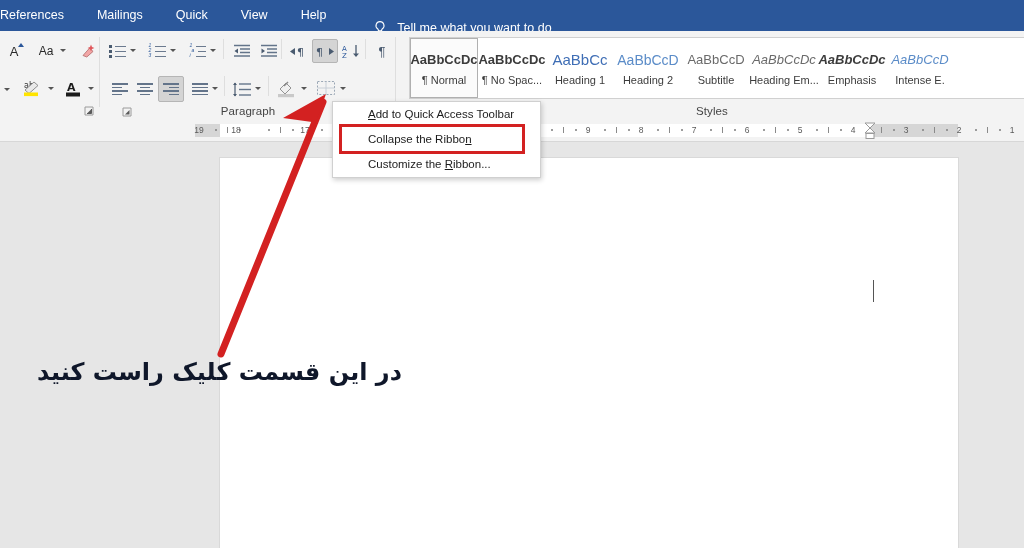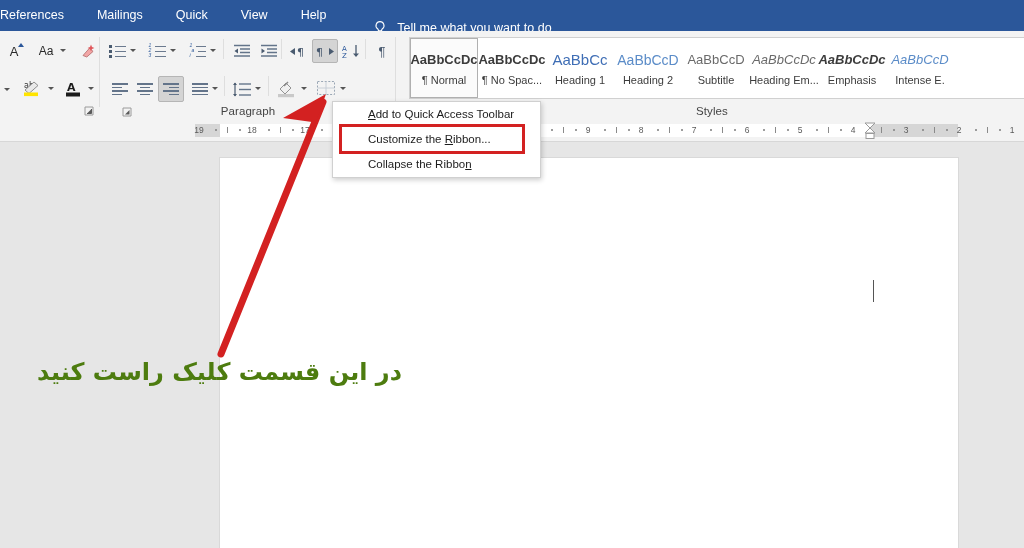--- a/index.html
+++ b/index.html
@@ -140,21 +140,21 @@
   #ctx-highlight{
     position:absolute;left:339px;top:124px;width:186px;height:30px;
     border:3px solid #d32121;box-sizing:border-box;pointer-events:none;
   }
 
   
   #arrow{position:absolute;left:195px;top:88px;width:160px;height:280px;pointer-events:none;}
   #caption{
     position:absolute;left:22px;top:358px;width:380px;
     direction:rtl;text-align:right;
-    font-size:24px;font-weight:bold;color:#4d7c0f;
+    font-size:24px;font-weight:bold;color:#0f172a;
     font-family:"DejaVu Sans", sans-serif;
     white-space:nowrap;
   }
 </style>
 </head>
 <body>
 
 <div id="tabbar">
   <div class="tab" id="tab-references">References</div>
   <div class="tab">Mailings</div>
@@ -430,21 +430,21 @@
 
 <div id="ruler">
   <div id="ruler-left-margin"></div>
   <div id="ruler-track"></div>
   <div id="ruler-right-margin"></div>
 
   <div class="rtick" style="left:192px;">19</div>
   <div class="rdot" style="left:215px;"></div>
   <div class="rbar" style="left:227px;"></div>
   <div class="rdot" style="left:239px;"></div>
-  <div class="rtick" style="left:245px;">18</div>
+  <div class="rtick" style="left:229px;">18</div>
   <div class="rdot" style="left:268px;"></div>
   <div class="rbar" style="left:280px;"></div>
   <div class="rdot" style="left:292px;"></div>
   <div class="rtick" style="left:298px;">17</div>
   <div class="rdot" style="left:321px;"></div>
   <div class="rbar" style="left:333px;"></div>
   <div class="rdot" style="left:345px;"></div>
   <div class="rtick" style="left:351px;">16</div>
 
   <div class="rdot" style="left:551px;"></div>
@@ -495,24 +495,24 @@
 
 <div id="page">
   <div id="tbl-rowline"></div>
 </div>
 
 <div id="ctxmenu">
   <div class="ctxitem">
     <u>A</u><span>dd to Quick Access Toolbar</span>
   </div>
   <div class="ctxitem">
+    <span>Collapse the Ribbo</span><u>n</u>
+  </div>
+  <div class="ctxitem">
     <span>Customize the </span><u>R</u><span>ibbon...</span>
-  </div>
-  <div class="ctxitem">
-    <span>Collapse the Ribbo</span><u>n</u>
   </div>
 </div>
 <div id="ctx-highlight"></div>
 
 <div id="arrow">
   <svg width="160" height="280" viewBox="0 0 160 280">
     <path d="M26 266 L128 14" stroke="#d32121" stroke-width="7" stroke-linecap="round" fill="none"></path>
     <path d="M131 6 L88 30 L117 34 L112 58 Z" fill="#d32121"></path>
   </svg>
 </div>

